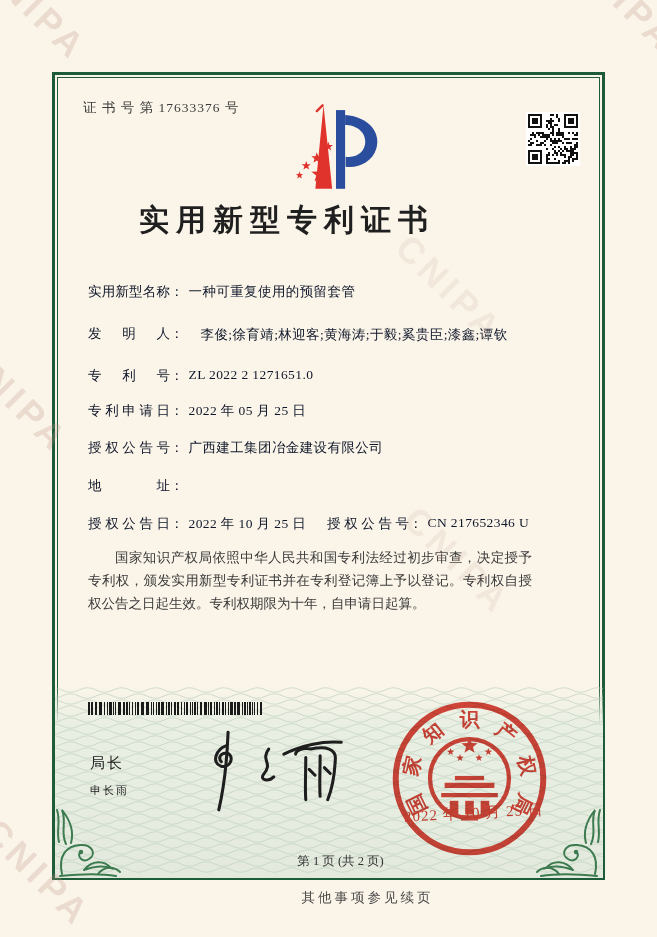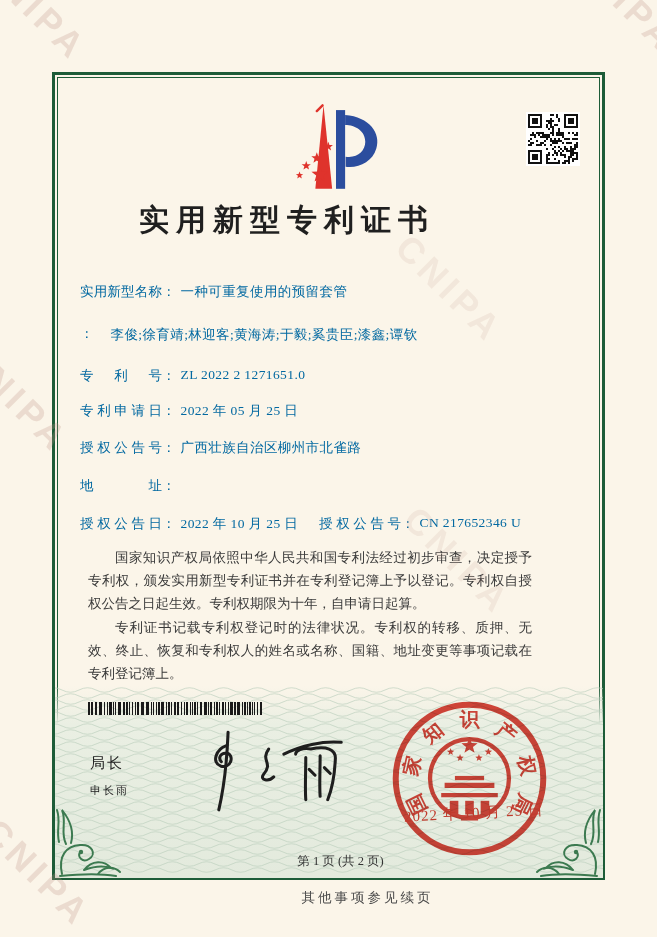--- a/index.html
+++ b/index.html
@@ -10,21 +10,21 @@
          border:3px solid #1d5c38;box-sizing:border-box;z-index:1;}
   .frame-inner{position:absolute;inset:2px;border:1px solid #1d5c38;}
   
   .cert-no{position:absolute;left:83px;top:99px;font-size:13.5px;letter-spacing:1px;color:#3b3b3b;z-index:2;}
   .logo{position:absolute;left:288px;top:101px;width:96px;height:94px;z-index:2;}
   .qr{position:absolute;left:526px;top:112px;width:54px;height:54px;background:#fff;padding:2px;box-sizing:border-box;z-index:2;}
   .qr svg{width:100%;height:100%;display:block;}
   .title{position:absolute;left:53px;top:200px;width:468px;text-align:center;font-size:30px;
          font-weight:bold;letter-spacing:7px;color:#1f1f1f;z-index:2;}
   
-  .row{position:absolute;left:80px;display:flex;font-size:13.5px;color:#0369a1;z-index:2;width:480px;}
+  .row{position:absolute;left:88px;display:flex;font-size:13.5px;color:#0f172a;z-index:2;width:480px;}
   .lab{width:82px;flex:none;text-align:justify;text-align-last:justify;}
   .colon{flex:none;margin-right:5px;}
   .val{letter-spacing:.4px;}
   .val .vline{display:block;line-height:1.55;margin-left:12px;}
   .g2{position:absolute;left:239px;top:0;display:flex;}
   .r-name{top:283px}.r-inv{top:325px}.r-pno{top:367px}.r-fdate{top:402px}
   .r-ptee{top:439px}.r-addr{top:477px}.r-grant{top:515px}
   
   .paras{position:absolute;left:88px;top:546px;width:444px;font-size:13.5px;line-height:1.72;
          text-align:justify;color:#3a3a3a;z-index:2;}
@@ -67,20 +67,25 @@
   <div class="wm" style="left:556px;top:-22px">CNIPA</div>
   <div class="wm light" style="left:382px;top:268px">CNIPA</div>
   <div class="wm" style="left:-52px;top:378px">CNIPA</div>
   <div class="wm light" style="left:390px;top:540px">CNIPA</div>
   <div class="wm" style="left:-30px;top:852px">CNIPA</div>
 
   <div class="frame">
     <div class="frame-inner"></div>
   </div>
 
+  <div class="cert-no">
+    <span>证 书 号 第</span>
+    <span>17633376</span>
+    <span>号</span>
+  </div>
 
   <svg class="logo" viewBox="0 0 100 95">
     <polygon points="37,3 28.5,90 46,90" fill="#df332c"></polygon>
     <path d="M30,9 l6,-6" stroke="#df332c" stroke-width="2.5" stroke-linecap="round"></path>
     <path d="M50,8 h9.5 v82 h-9.5 z" fill="#2b4d9e"></path>
     <path d="M59.5,13 C85,15 97,32 92,48 C88,62 73,69 60,67 L60,56.5 C72,58.5 80.5,50.5 80.5,41 C80.5,29.5 70,23.5 59.5,23.5 Z" fill="#2b4d9e"></path>
     <g id="logo-stars">
         <path d="M42.0,41.0L43.2,44.3L46.8,44.5L44.0,46.6L44.9,50.0L42.0,48.1L39.1,50.0L40.0,46.6L37.2,44.5L40.8,44.3Z" fill="#df332c"></path>
         <path d="M30.0,52.0L31.5,56.0L35.7,56.1L32.4,58.8L33.5,62.9L30.0,60.5L26.5,62.9L27.6,58.8L24.3,56.1L28.5,56.0Z" fill="#df332c"></path>
         <path d="M19.0,61.0L20.2,64.3L23.8,64.5L21.0,66.6L21.9,70.0L19.0,68.1L16.1,70.0L17.0,66.6L14.2,64.5L17.8,64.3Z" fill="#df332c"></path>
@@ -275,20 +280,21 @@
 
   <div class="title">实用新型专利证书</div>
 
   <div class="row r-name">
     <span class="lab">实用新型名称</span>
     <span class="colon">：</span>
     <span class="val">一种可重复使用的预留套管</span>
   </div>
 
   <div class="row r-inv">
+    <span class="lab">发明人</span>
     <span class="colon">：</span>
     <span class="val">
       <span class="vline">李俊;徐育靖;林迎客;黄海涛;于毅;奚贵臣;漆鑫;谭钦</span>
     </span>
   </div>
 
   <div class="row r-pno">
     <span class="lab">专利号</span>
     <span class="colon">：</span>
     <span class="val">ZL 2022 2 1271651.0</span>
@@ -296,42 +302,41 @@
 
   <div class="row r-fdate">
     <span class="lab">专利申请日</span>
     <span class="colon">：</span>
     <span class="val">2022 年 05 月 25 日</span>
   </div>
 
   <div class="row r-ptee">
     <span class="lab">授权公告号</span>
     <span class="colon">：</span>
-    <span class="val">广西壮族自治区柳州市北雀路</span>
+    <span class="val">广西建工集团冶金建设有限公司</span>
   </div>
 
   <div class="row r-addr">
     <span class="lab">地址</span>
     <span class="colon">：</span>
   </div>
 
   <div class="row r-grant" style="position:absolute">
     <span class="lab">授权公告日</span>
     <span class="colon">：</span>
     <span class="val">2022 年 10 月 25 日</span>
     <span class="g2">
       <span class="lab">授权公告号</span>
       <span class="colon">：</span>
       <span class="val">CN 217652346 U</span>
     </span>
   </div>
 
   <div class="paras">
     <p>国家知识产权局依照中华人民共和国专利法经过初步审查，决定授予专利权，颁发实用新型专利证书并在专利登记簿上予以登记。专利权自授权公告之日起生效。专利权期限为十年，自申请日起算。</p>
-    <p>专利证书记载专利权登记时的法律状况。专利权的转移、质押、无效、终止、恢复和专利权人的姓名或名称、国籍、地址变更等事项记载在专利登记簿上。</p>
   </div>
 
   <div class="guilloche">
     <svg id="gwaves" viewBox="0 0 548 192" preserveAspectRatio="none">
         <path d="M-10,4 q8.5,-4.5 17,0 q8.5,4.5 17,0 q8.5,-4.5 17,0 q8.5,4.5 17,0 q8.5,-4.5 17,0 q8.5,4.5 17,0 q8.5,-4.5 17,0 q8.5,4.5 17,0 q8.5,-4.5 17,0 q8.5,4.5 17,0 q8.5,-4.5 17,0 q8.5,4.5 17,0 q8.5,-4.5 17,0 q8.5,4.5 17,0 q8.5,-4.5 17,0 q8.5,4.5 17,0 q8.5,-4.5 17,0 q8.5,4.5 17,0 q8.5,-4.5 17,0 q8.5,4.5 17,0 q8.5,-4.5 17,0 q8.5,4.5 17,0 q8.5,-4.5 17,0 q8.5,4.5 17,0 q8.5,-4.5 17,0 q8.5,4.5 17,0 q8.5,-4.5 17,0 q8.5,4.5 17,0 q8.5,-4.5 17,0 q8.5,4.5 17,0 q8.5,-4.5 17,0 q8.5,4.5 17,0 q8.5,-4.5 17,0 q8.5,4.5 17,0" stroke="#bccfbe" fill="none" stroke-width="0.9" opacity="0.75"></path>
         <path d="M-27,10 q8.5,-4.5 17,0 q8.5,4.5 17,0 q8.5,-4.5 17,0 q8.5,4.5 17,0 q8.5,-4.5 17,0 q8.5,4.5 17,0 q8.5,-4.5 17,0 q8.5,4.5 17,0 q8.5,-4.5 17,0 q8.5,4.5 17,0 q8.5,-4.5 17,0 q8.5,4.5 17,0 q8.5,-4.5 17,0 q8.5,4.5 17,0 q8.5,-4.5 17,0 q8.5,4.5 17,0 q8.5,-4.5 17,0 q8.5,4.5 17,0 q8.5,-4.5 17,0 q8.5,4.5 17,0 q8.5,-4.5 17,0 q8.5,4.5 17,0 q8.5,-4.5 17,0 q8.5,4.5 17,0 q8.5,-4.5 17,0 q8.5,4.5 17,0 q8.5,-4.5 17,0 q8.5,4.5 17,0 q8.5,-4.5 17,0 q8.5,4.5 17,0 q8.5,-4.5 17,0 q8.5,4.5 17,0 q8.5,-4.5 17,0 q8.5,4.5 17,0 q8.5,-4.5 17,0 q8.5,4.5 17,0" stroke="#bccfbe" fill="none" stroke-width="0.9" opacity="0.75"></path>
         <path d="M-10,16 q8.5,-4.5 17,0 q8.5,4.5 17,0 q8.5,-4.5 17,0 q8.5,4.5 17,0 q8.5,-4.5 17,0 q8.5,4.5 17,0 q8.5,-4.5 17,0 q8.5,4.5 17,0 q8.5,-4.5 17,0 q8.5,4.5 17,0 q8.5,-4.5 17,0 q8.5,4.5 17,0 q8.5,-4.5 17,0 q8.5,4.5 17,0 q8.5,-4.5 17,0 q8.5,4.5 17,0 q8.5,-4.5 17,0 q8.5,4.5 17,0 q8.5,-4.5 17,0 q8.5,4.5 17,0 q8.5,-4.5 17,0 q8.5,4.5 17,0 q8.5,-4.5 17,0 q8.5,4.5 17,0 q8.5,-4.5 17,0 q8.5,4.5 17,0 q8.5,-4.5 17,0 q8.5,4.5 17,0 q8.5,-4.5 17,0 q8.5,4.5 17,0 q8.5,-4.5 17,0 q8.5,4.5 17,0 q8.5,-4.5 17,0 q8.5,4.5 17,0" stroke="#bccfbe" fill="none" stroke-width="0.9" opacity="0.75"></path>
         <path d="M-27,22 q8.5,-4.5 17,0 q8.5,4.5 17,0 q8.5,-4.5 17,0 q8.5,4.5 17,0 q8.5,-4.5 17,0 q8.5,4.5 17,0 q8.5,-4.5 17,0 q8.5,4.5 17,0 q8.5,-4.5 17,0 q8.5,4.5 17,0 q8.5,-4.5 17,0 q8.5,4.5 17,0 q8.5,-4.5 17,0 q8.5,4.5 17,0 q8.5,-4.5 17,0 q8.5,4.5 17,0 q8.5,-4.5 17,0 q8.5,4.5 17,0 q8.5,-4.5 17,0 q8.5,4.5 17,0 q8.5,-4.5 17,0 q8.5,4.5 17,0 q8.5,-4.5 17,0 q8.5,4.5 17,0 q8.5,-4.5 17,0 q8.5,4.5 17,0 q8.5,-4.5 17,0 q8.5,4.5 17,0 q8.5,-4.5 17,0 q8.5,4.5 17,0 q8.5,-4.5 17,0 q8.5,4.5 17,0 q8.5,-4.5 17,0 q8.5,4.5 17,0 q8.5,-4.5 17,0 q8.5,4.5 17,0" stroke="#bccfbe" fill="none" stroke-width="0.9" opacity="0.75"></path>
         <path d="M-10,28 q8.5,-4.5 17,0 q8.5,4.5 17,0 q8.5,-4.5 17,0 q8.5,4.5 17,0 q8.5,-4.5 17,0 q8.5,4.5 17,0 q8.5,-4.5 17,0 q8.5,4.5 17,0 q8.5,-4.5 17,0 q8.5,4.5 17,0 q8.5,-4.5 17,0 q8.5,4.5 17,0 q8.5,-4.5 17,0 q8.5,4.5 17,0 q8.5,-4.5 17,0 q8.5,4.5 17,0 q8.5,-4.5 17,0 q8.5,4.5 17,0 q8.5,-4.5 17,0 q8.5,4.5 17,0 q8.5,-4.5 17,0 q8.5,4.5 17,0 q8.5,-4.5 17,0 q8.5,4.5 17,0 q8.5,-4.5 17,0 q8.5,4.5 17,0 q8.5,-4.5 17,0 q8.5,4.5 17,0 q8.5,-4.5 17,0 q8.5,4.5 17,0 q8.5,-4.5 17,0 q8.5,4.5 17,0 q8.5,-4.5 17,0 q8.5,4.5 17,0" stroke="#bccfbe" fill="none" stroke-width="0.9" opacity="0.75"></path>
         <path d="M-27,34 q8.5,-4.5 17,0 q8.5,4.5 17,0 q8.5,-4.5 17,0 q8.5,4.5 17,0 q8.5,-4.5 17,0 q8.5,4.5 17,0 q8.5,-4.5 17,0 q8.5,4.5 17,0 q8.5,-4.5 17,0 q8.5,4.5 17,0 q8.5,-4.5 17,0 q8.5,4.5 17,0 q8.5,-4.5 17,0 q8.5,4.5 17,0 q8.5,-4.5 17,0 q8.5,4.5 17,0 q8.5,-4.5 17,0 q8.5,4.5 17,0 q8.5,-4.5 17,0 q8.5,4.5 17,0 q8.5,-4.5 17,0 q8.5,4.5 17,0 q8.5,-4.5 17,0 q8.5,4.5 17,0 q8.5,-4.5 17,0 q8.5,4.5 17,0 q8.5,-4.5 17,0 q8.5,4.5 17,0 q8.5,-4.5 17,0 q8.5,4.5 17,0 q8.5,-4.5 17,0 q8.5,4.5 17,0 q8.5,-4.5 17,0 q8.5,4.5 17,0 q8.5,-4.5 17,0 q8.5,4.5 17,0" stroke="#bccfbe" fill="none" stroke-width="0.9" opacity="0.75"></path>

